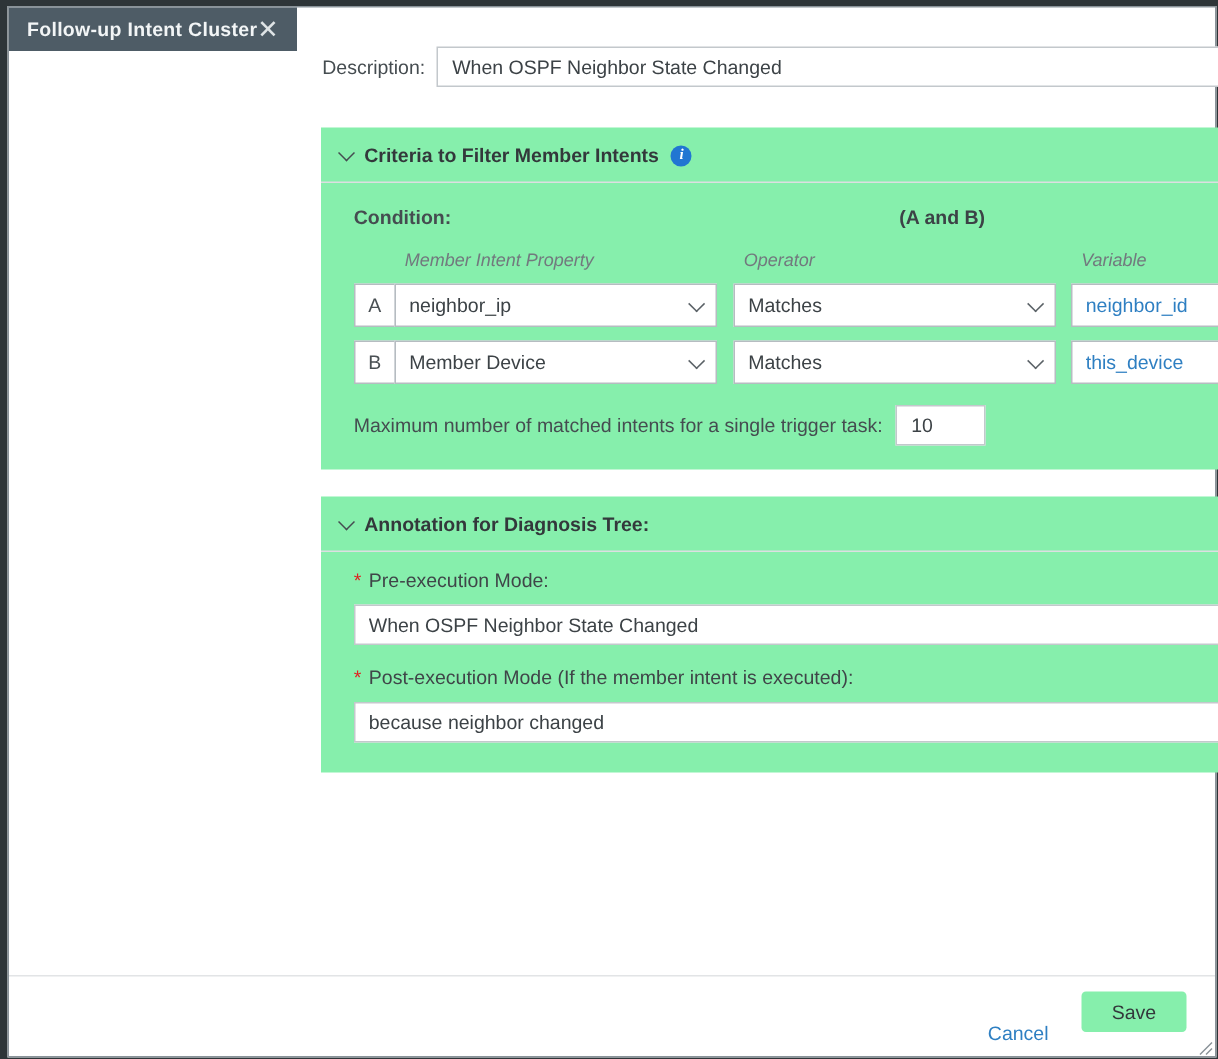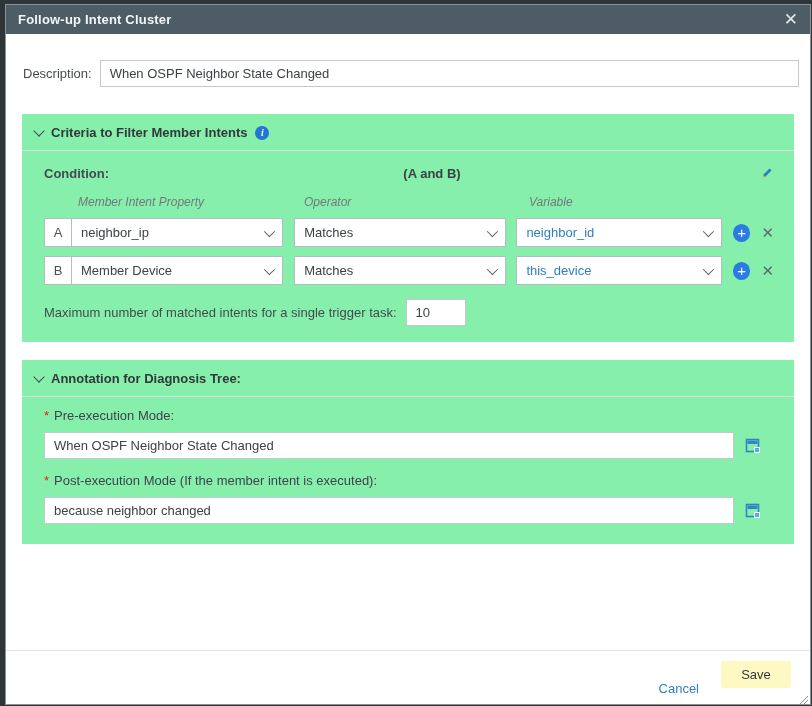--- a/index.html
+++ b/index.html
@@ -7,21 +7,21 @@
   body {
     font-family:"Liberation Sans","DejaVu Sans",sans-serif;
     background:#2e3538;
     position:relative;
     overflow:hidden;
   }
   .dialog {
     position:absolute; left:5px; top:4px; right:1px; bottom:1px;
     background:#ffffff;
     border:1px solid #8a9399;
-    display:flex; flex-direction:column;
+    display:flex; flex-direction:row;
   }
   .titlebar {
     height:29px; background:#4e5c66; color:#f2f5f6;
     display:flex; align-items:center; justify-content:space-between;
     padding:0 12px; flex:0 0 auto;
   }
   .titlebar .title { font-size:13px; font-weight:bold; letter-spacing:.2px; }
   .titlebar .close { font-size:17px; color:#dfe4e6; cursor:pointer; line-height:1; font-weight:400; }
   .content { flex:1 1 auto; padding:12px 11px 0 11px; position:relative; color:#3c4246; }
 
@@ -111,21 +111,21 @@
   }
   .expand-icon { margin-left:11px; cursor:pointer; display:inline-flex; }
 
   .footer {
     position:absolute; left:0; right:0; bottom:0; height:54px;
     border-top:1px solid #e2e4e6; background:#fff;
     display:flex; align-items:center; justify-content:flex-end; padding:0 19px 6px 0;
   }
   .cancel-link { color:#2e7fc2; font-size:13px; cursor:pointer; margin-right:22px;margin-top:28px; }
   .save-btn {
-    background:#fef9c3; border:none; border-radius:3px; width:70px; height:27px;
+    background:#86efac; border:none; border-radius:3px; width:70px; height:27px;
     font-size:13px; color:#33383b; cursor:pointer;
     font-family:"Liberation Sans","DejaVu Sans",sans-serif;
   }
   .resize-handle { position:absolute; right:1px; bottom:1px; width:12px; height:12px; cursor:nwse-resize; }
 </style>
 </head>
 <body>
 
 <div class="dialog">
 

